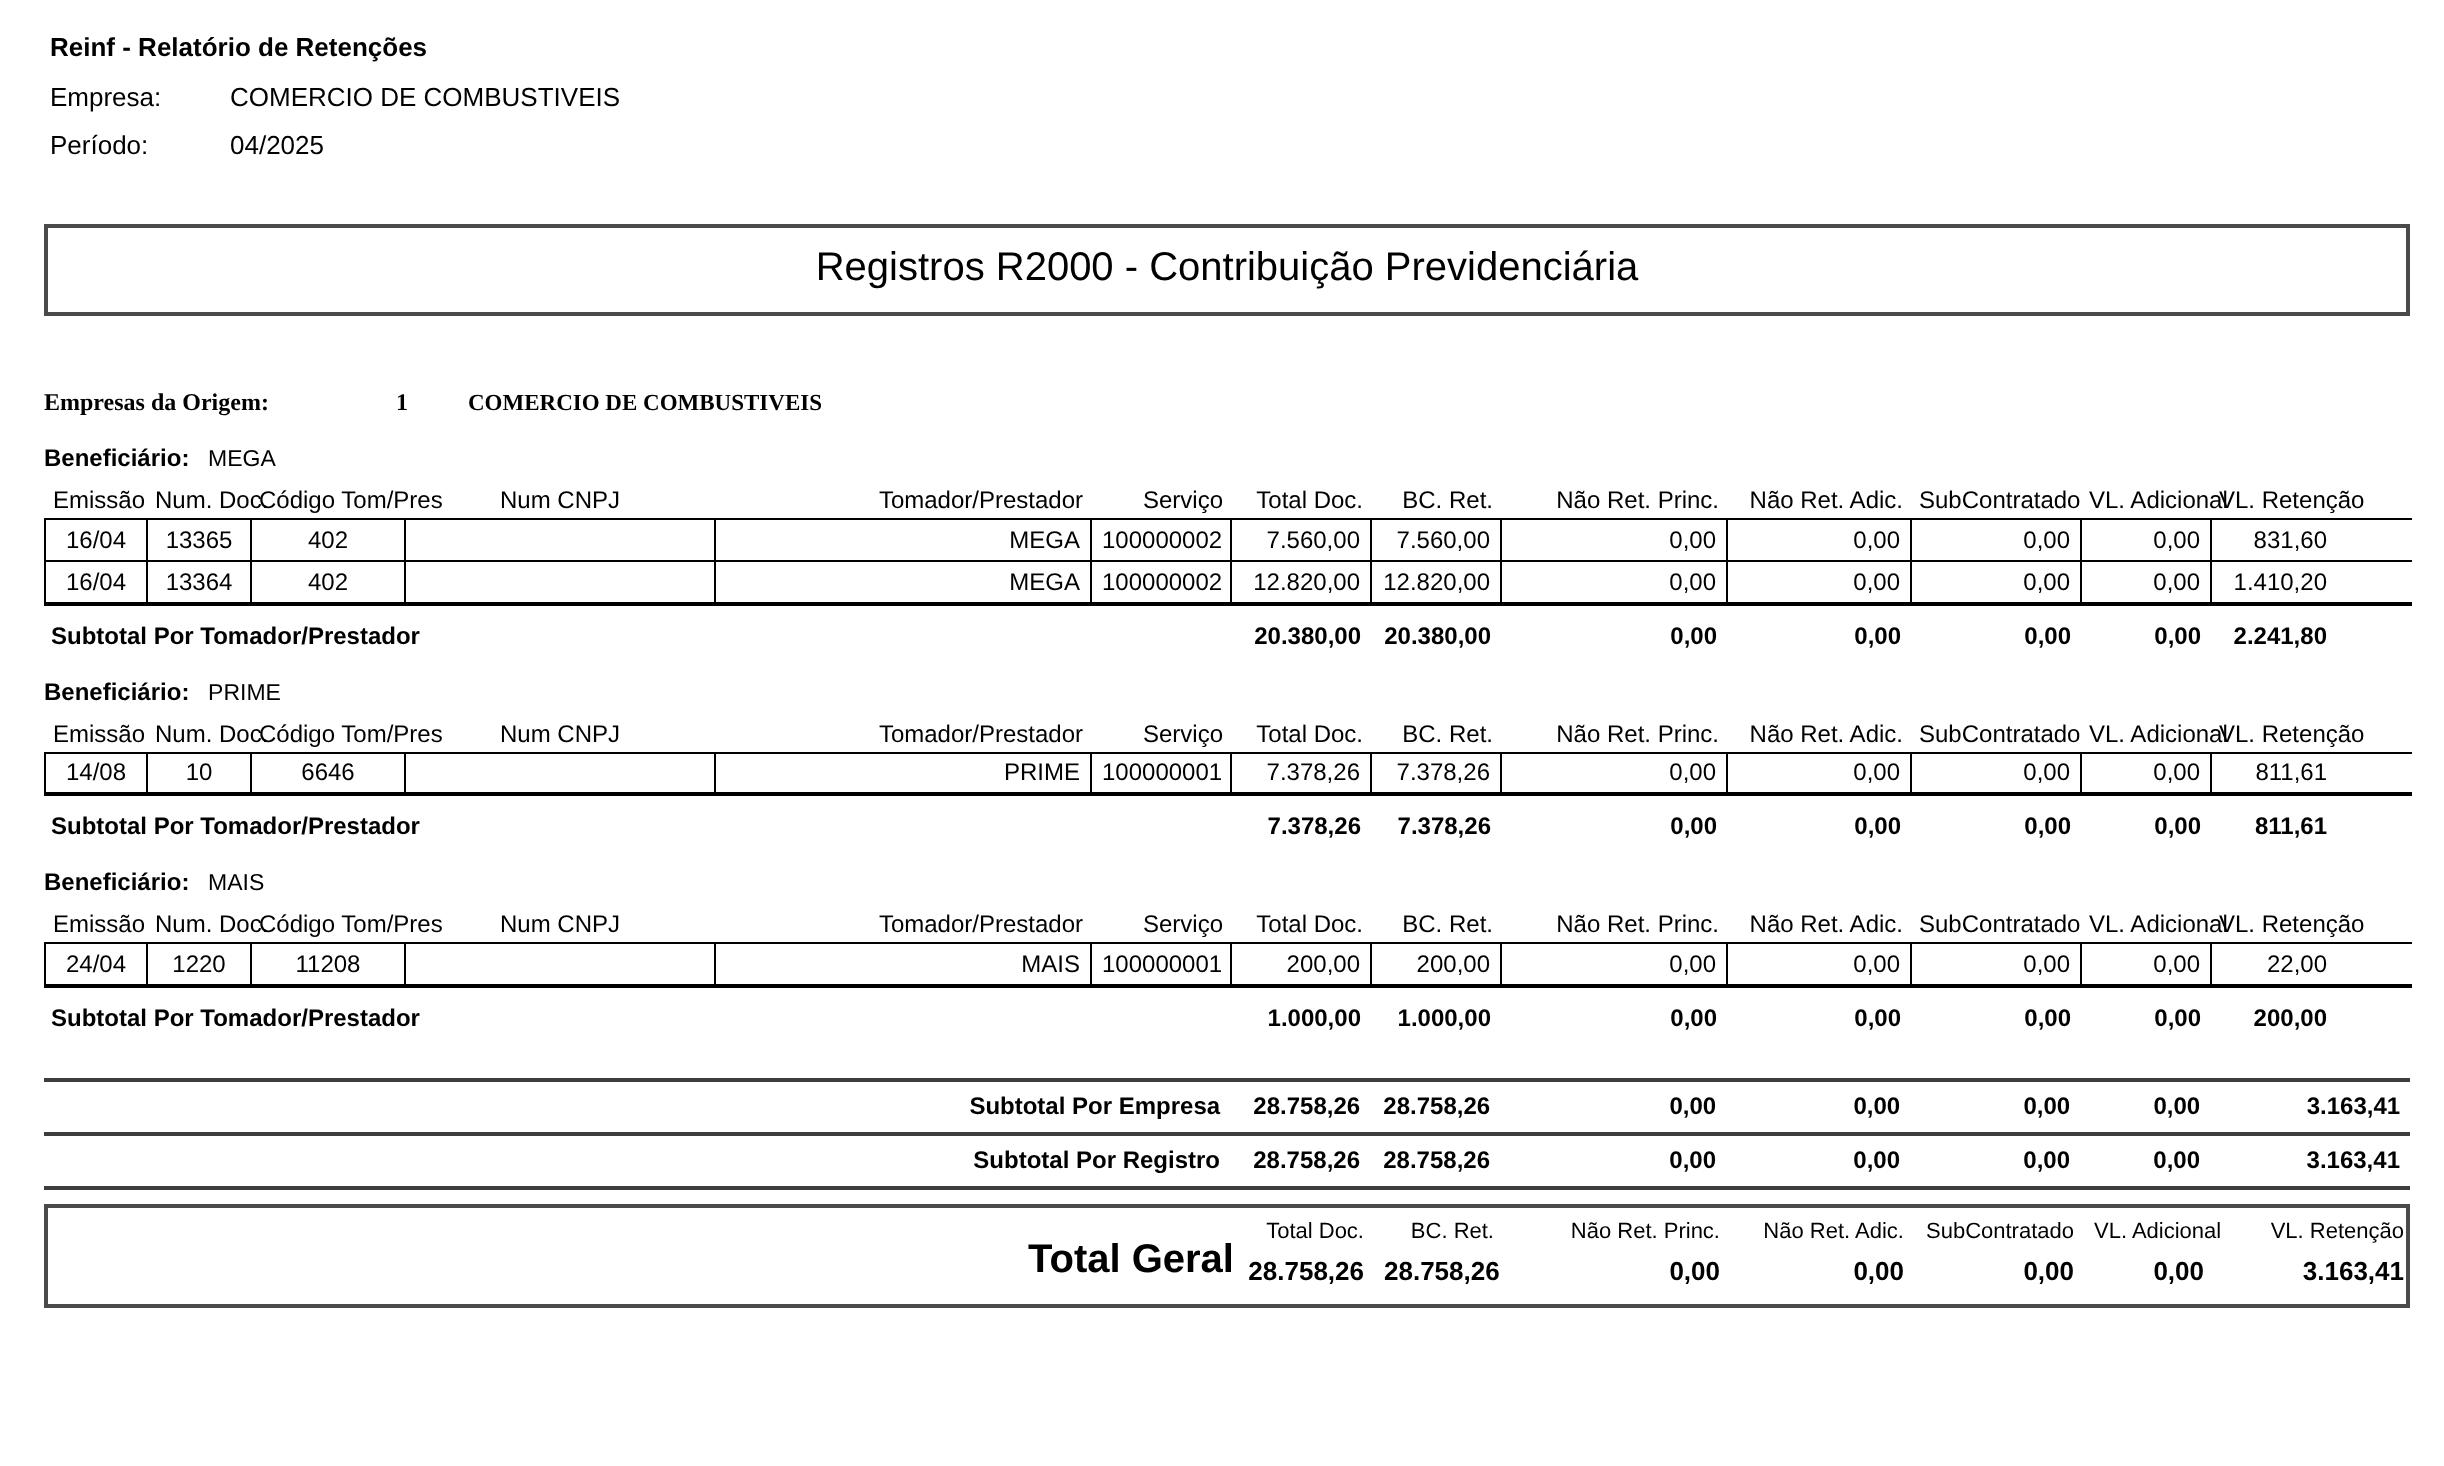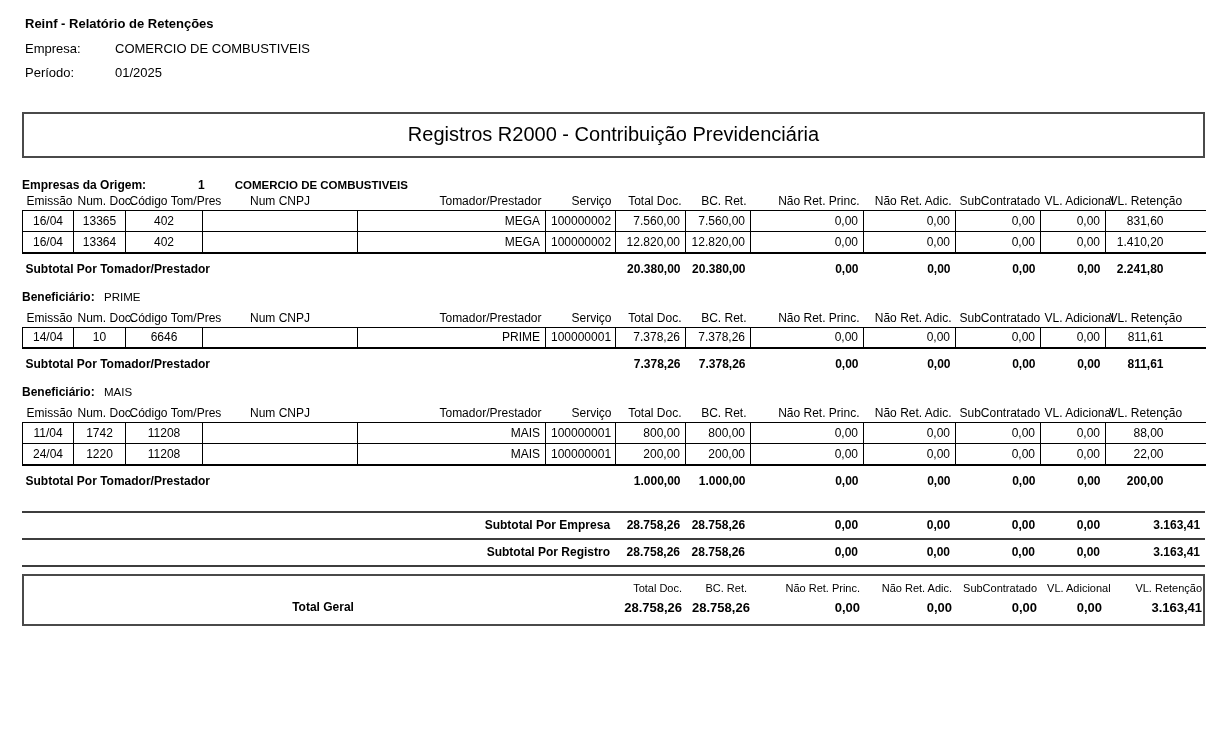--- a/index.html
+++ b/index.html
@@ -11,21 +11,21 @@
   .hdr { margin-left:3px; }
   .hdr-title { font-weight:bold; font-size:13px; margin-bottom:10px; }
   .hdr-row { font-size:13px; margin-bottom:9px; }
   .hdr-row .lbl { display:inline-block; width:90px; }
 
   
   .title-box { margin-top:32px; width:1183px; border:2px solid #4a4a4a;
                text-align:center; padding:9px 0 10px; font-size:20px; }
 
   
-  .origem { margin-top:20px; font-size:12px; font-weight:bold; }
+  .origem { margin-top:36px; font-size:12px; font-weight:bold;font-family:Liberation Serif, serif; }
   .origem .olabel { display:inline-block; width:176px; }
   .origem .comp { margin-left:30px; font-size:11.5px; }
 
   
   .benef { margin:13px 0 5px; font-size:12px; }
   .benef .lbl { font-weight:bold; }
   .benef .val { margin-left:6px; font-size:11.5px; }
 
   table { border-collapse:collapse; table-layout:fixed; width:1183px; }
 
@@ -50,48 +50,52 @@
   .trow td { font-size:12px; font-weight:bold; padding:5px 5px 6px; white-space:nowrap; }
   .trow td.tlabel { text-align:right; padding-left:3px; }
   .mt22 { margin-top:22px; }
   .rule { width:1183px; border-top:2px solid #3d3d3d; }
 
   
   .total-box { width:1183px; border:2px solid #4a4a4a; margin-top:7px; padding:4px 0 9px; }
   .total-box table { width:100%; }
   .total-box th { font-weight:normal; font-size:11px; padding:2px 5px; white-space:nowrap; }
   .total-box td.gval { font-weight:bold; font-size:13px; padding:4px 5px 0; white-space:nowrap; }
-  .total-box td.glabel { font-weight:bold; font-size:12px; text-align:center;
+  .total-box td.glabel { font-weight:bold; font-size:20px; text-align:right;
                          vertical-align:bottom; padding:0 0 1px 5px; }
 </style>
 </head>
 <body>
 
 <div class="page">
 
   <div class="hdr">
     <div class="hdr-title">Reinf - Relatório de Retenções</div>
     <div class="hdr-row">
       <span class="lbl">Empresa:</span><span>COMERCIO DE COMBUSTIVEIS</span>
     </div>
     <div class="hdr-row">
-      <span class="lbl">Período:</span><span>01/2025</span>
+      <span class="lbl">Período:</span><span>04/2025</span>
     </div>
   </div>
 
   <div class="title-box">
     <span>Registros R2000 - Contribuição Previdenciária</span>
   </div>
 
   <div class="origem">
     <span class="olabel">Empresas da Origem:</span><span>1</span><span class="comp">COMERCIO DE COMBUSTIVEIS</span>
   </div>
 
   <div>
   <div class="group">
+    <div class="benef">
+      <span class="lbl">Beneficiário:</span>
+      <span class="val">MEGA</span>
+    </div>
     <table class="rpt cols13">
           <colgroup>
             <col style="width: 51px;">
             <col style="width: 52px;">
             <col style="width: 77px;">
             <col style="width: 155px;">
             <col style="width: 188px;">
             <col style="width: 70px;">
             <col style="width: 70px;">
             <col style="width: 65px;">
@@ -198,21 +202,21 @@
               <th class="c8">BC. Ret.</th>
               <th class="c9">Não Ret. Princ.</th>
               <th class="c10">Não Ret. Adic.</th>
               <th class="c11">SubContratado</th>
               <th class="c12">VL. Adicional</th>
               <th class="c13">VL. Retenção</th>
             </tr>
       </thead>
       <tbody>
             <tr>
-              <td class="c1">14/04</td>
+              <td class="c1">14/08</td>
               <td class="c2">10</td>
               <td class="c3">6646</td>
               <td class="c4"></td>
               <td class="c5">PRIME</td>
               <td class="c6">100000001</td>
               <td class="c7">7.378,26</td>
               <td class="c8">7.378,26</td>
               <td class="c9">0,00</td>
               <td class="c10">0,00</td>
               <td class="c11">0,00</td>
@@ -267,35 +271,20 @@
               <th class="c7">Total Doc.</th>
               <th class="c8">BC. Ret.</th>
               <th class="c9">Não Ret. Princ.</th>
               <th class="c10">Não Ret. Adic.</th>
               <th class="c11">SubContratado</th>
               <th class="c12">VL. Adicional</th>
               <th class="c13">VL. Retenção</th>
             </tr>
       </thead>
       <tbody>
-            <tr>
-              <td class="c1">11/04</td>
-              <td class="c2">1742</td>
-              <td class="c3">11208</td>
-              <td class="c4"></td>
-              <td class="c5">MAIS</td>
-              <td class="c6">100000001</td>
-              <td class="c7">800,00</td>
-              <td class="c8">800,00</td>
-              <td class="c9">0,00</td>
-              <td class="c10">0,00</td>
-              <td class="c11">0,00</td>
-              <td class="c12">0,00</td>
-              <td class="c13">88,00</td>
-            </tr>
             <tr>
               <td class="c1">24/04</td>
               <td class="c2">1220</td>
               <td class="c3">11208</td>
               <td class="c4"></td>
               <td class="c5">MAIS</td>
               <td class="c6">100000001</td>
               <td class="c7">200,00</td>
               <td class="c8">200,00</td>
               <td class="c9">0,00</td>

